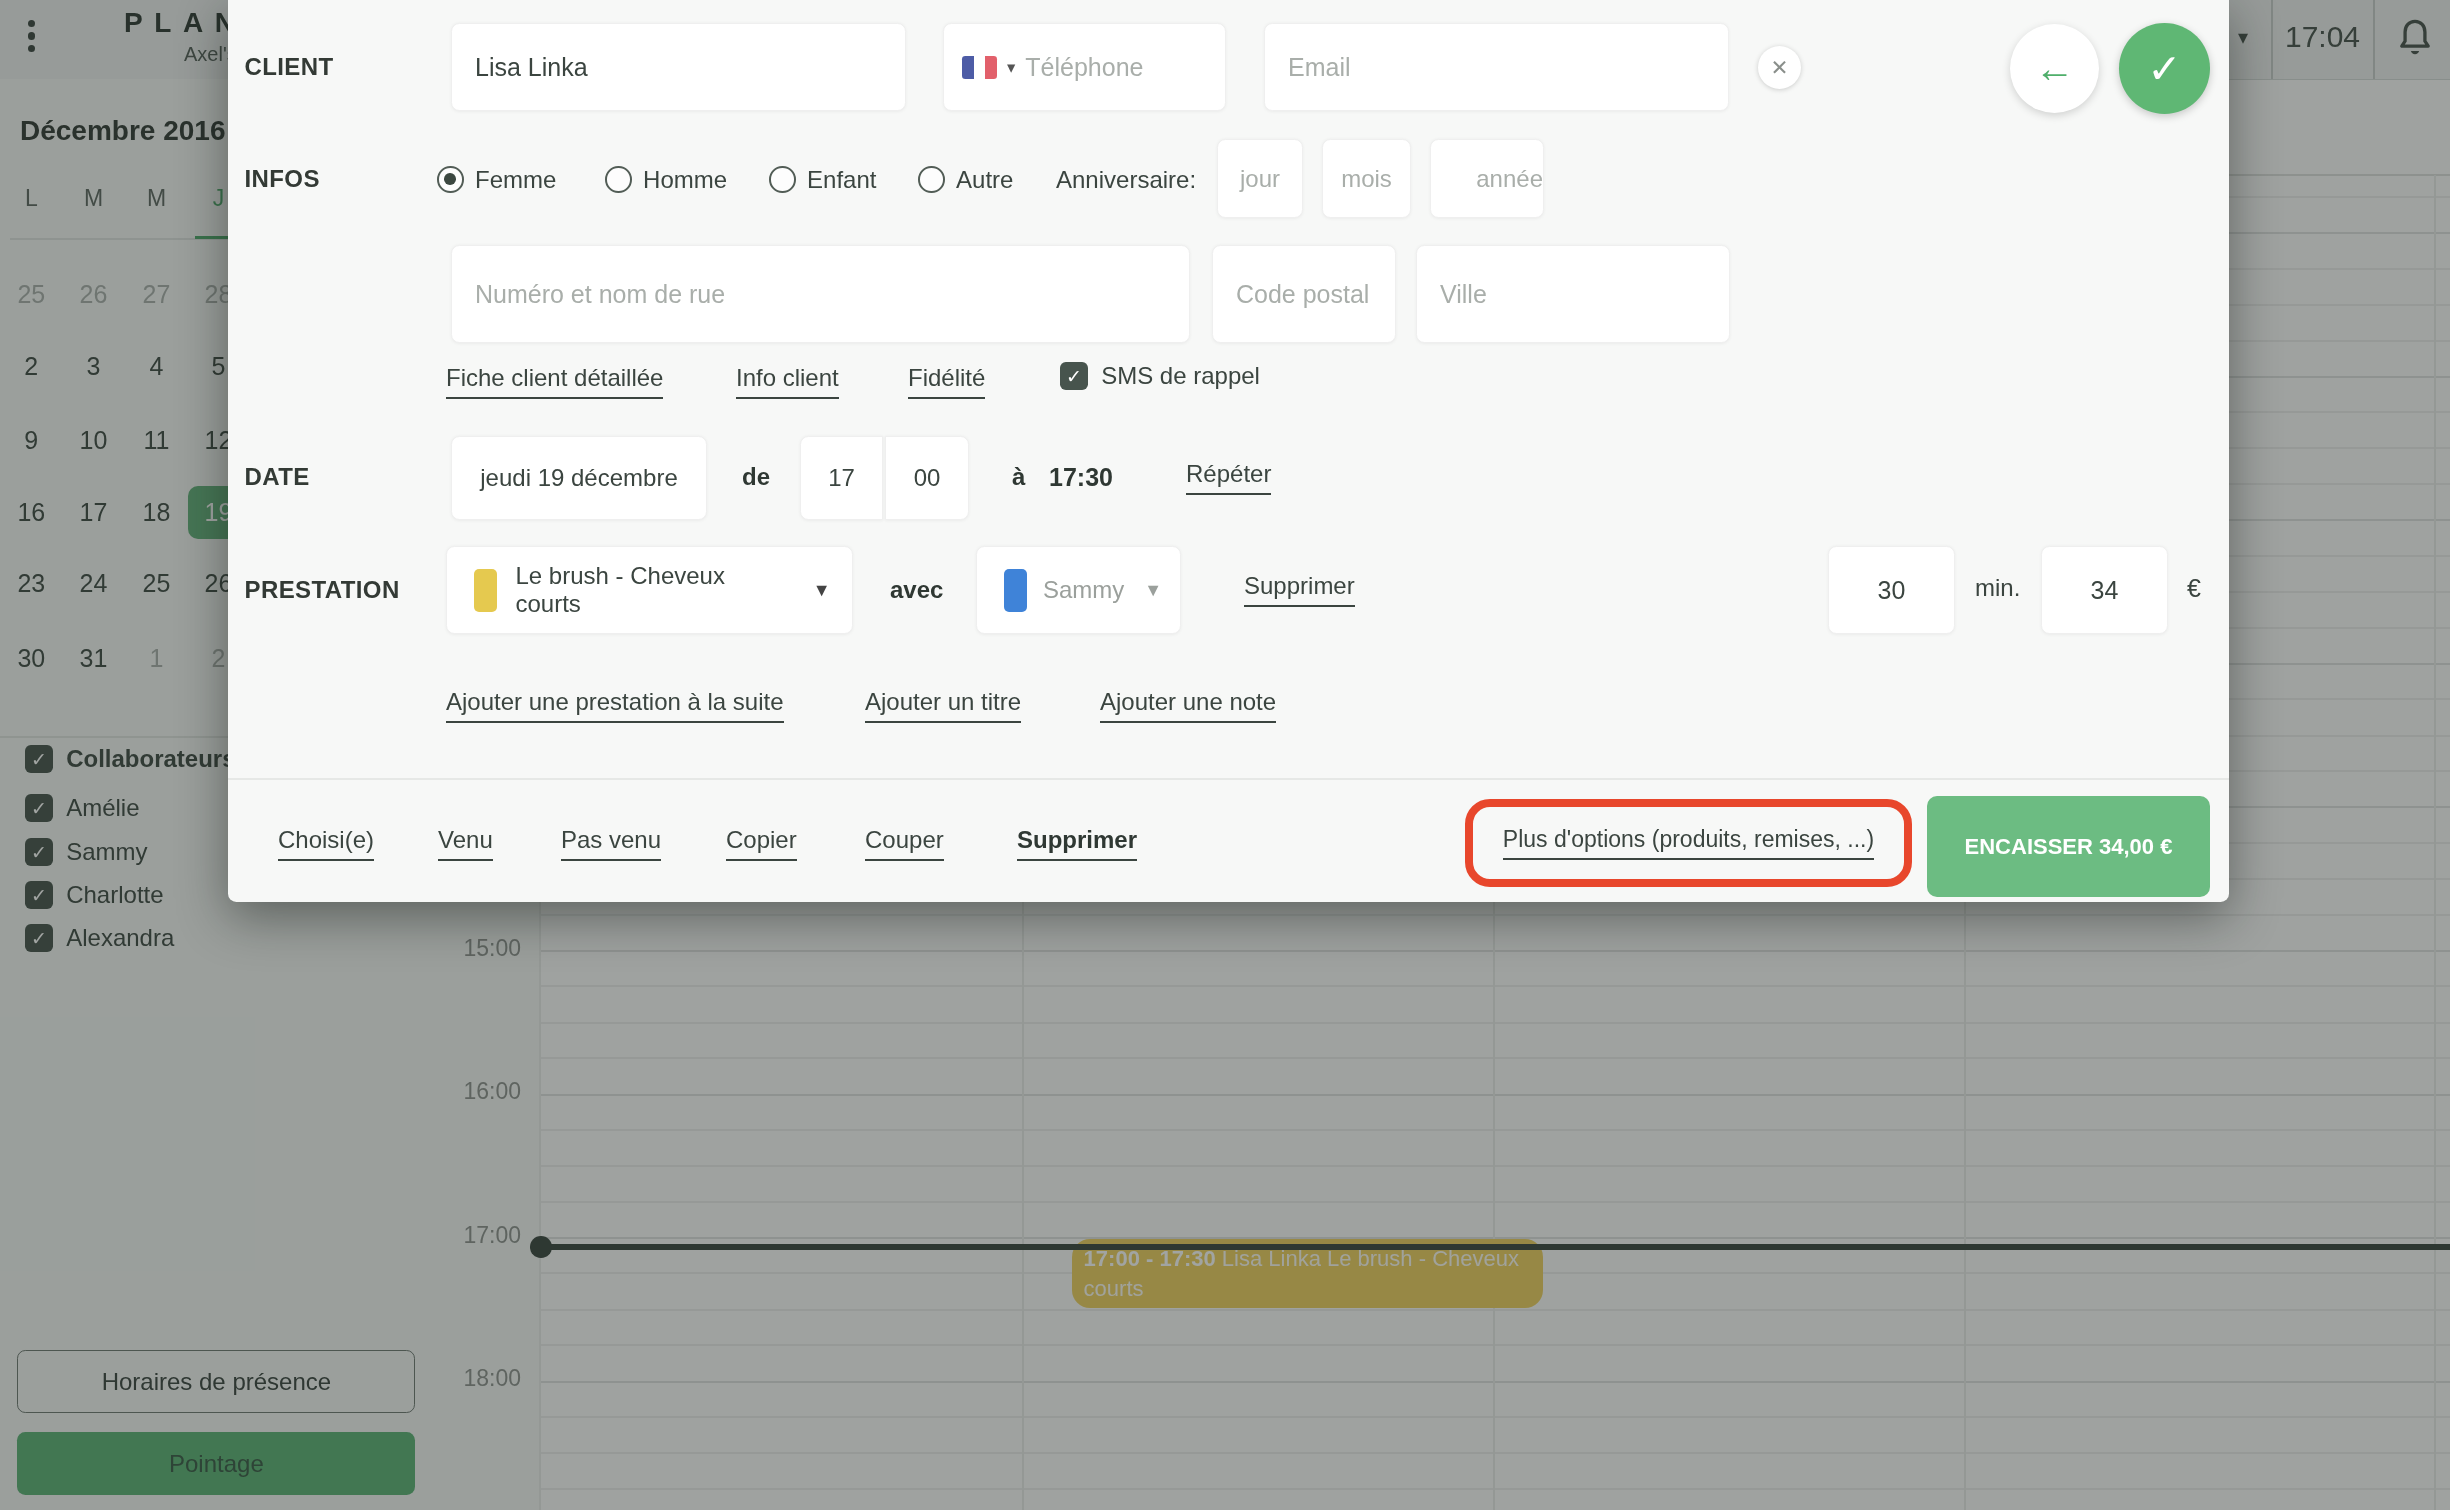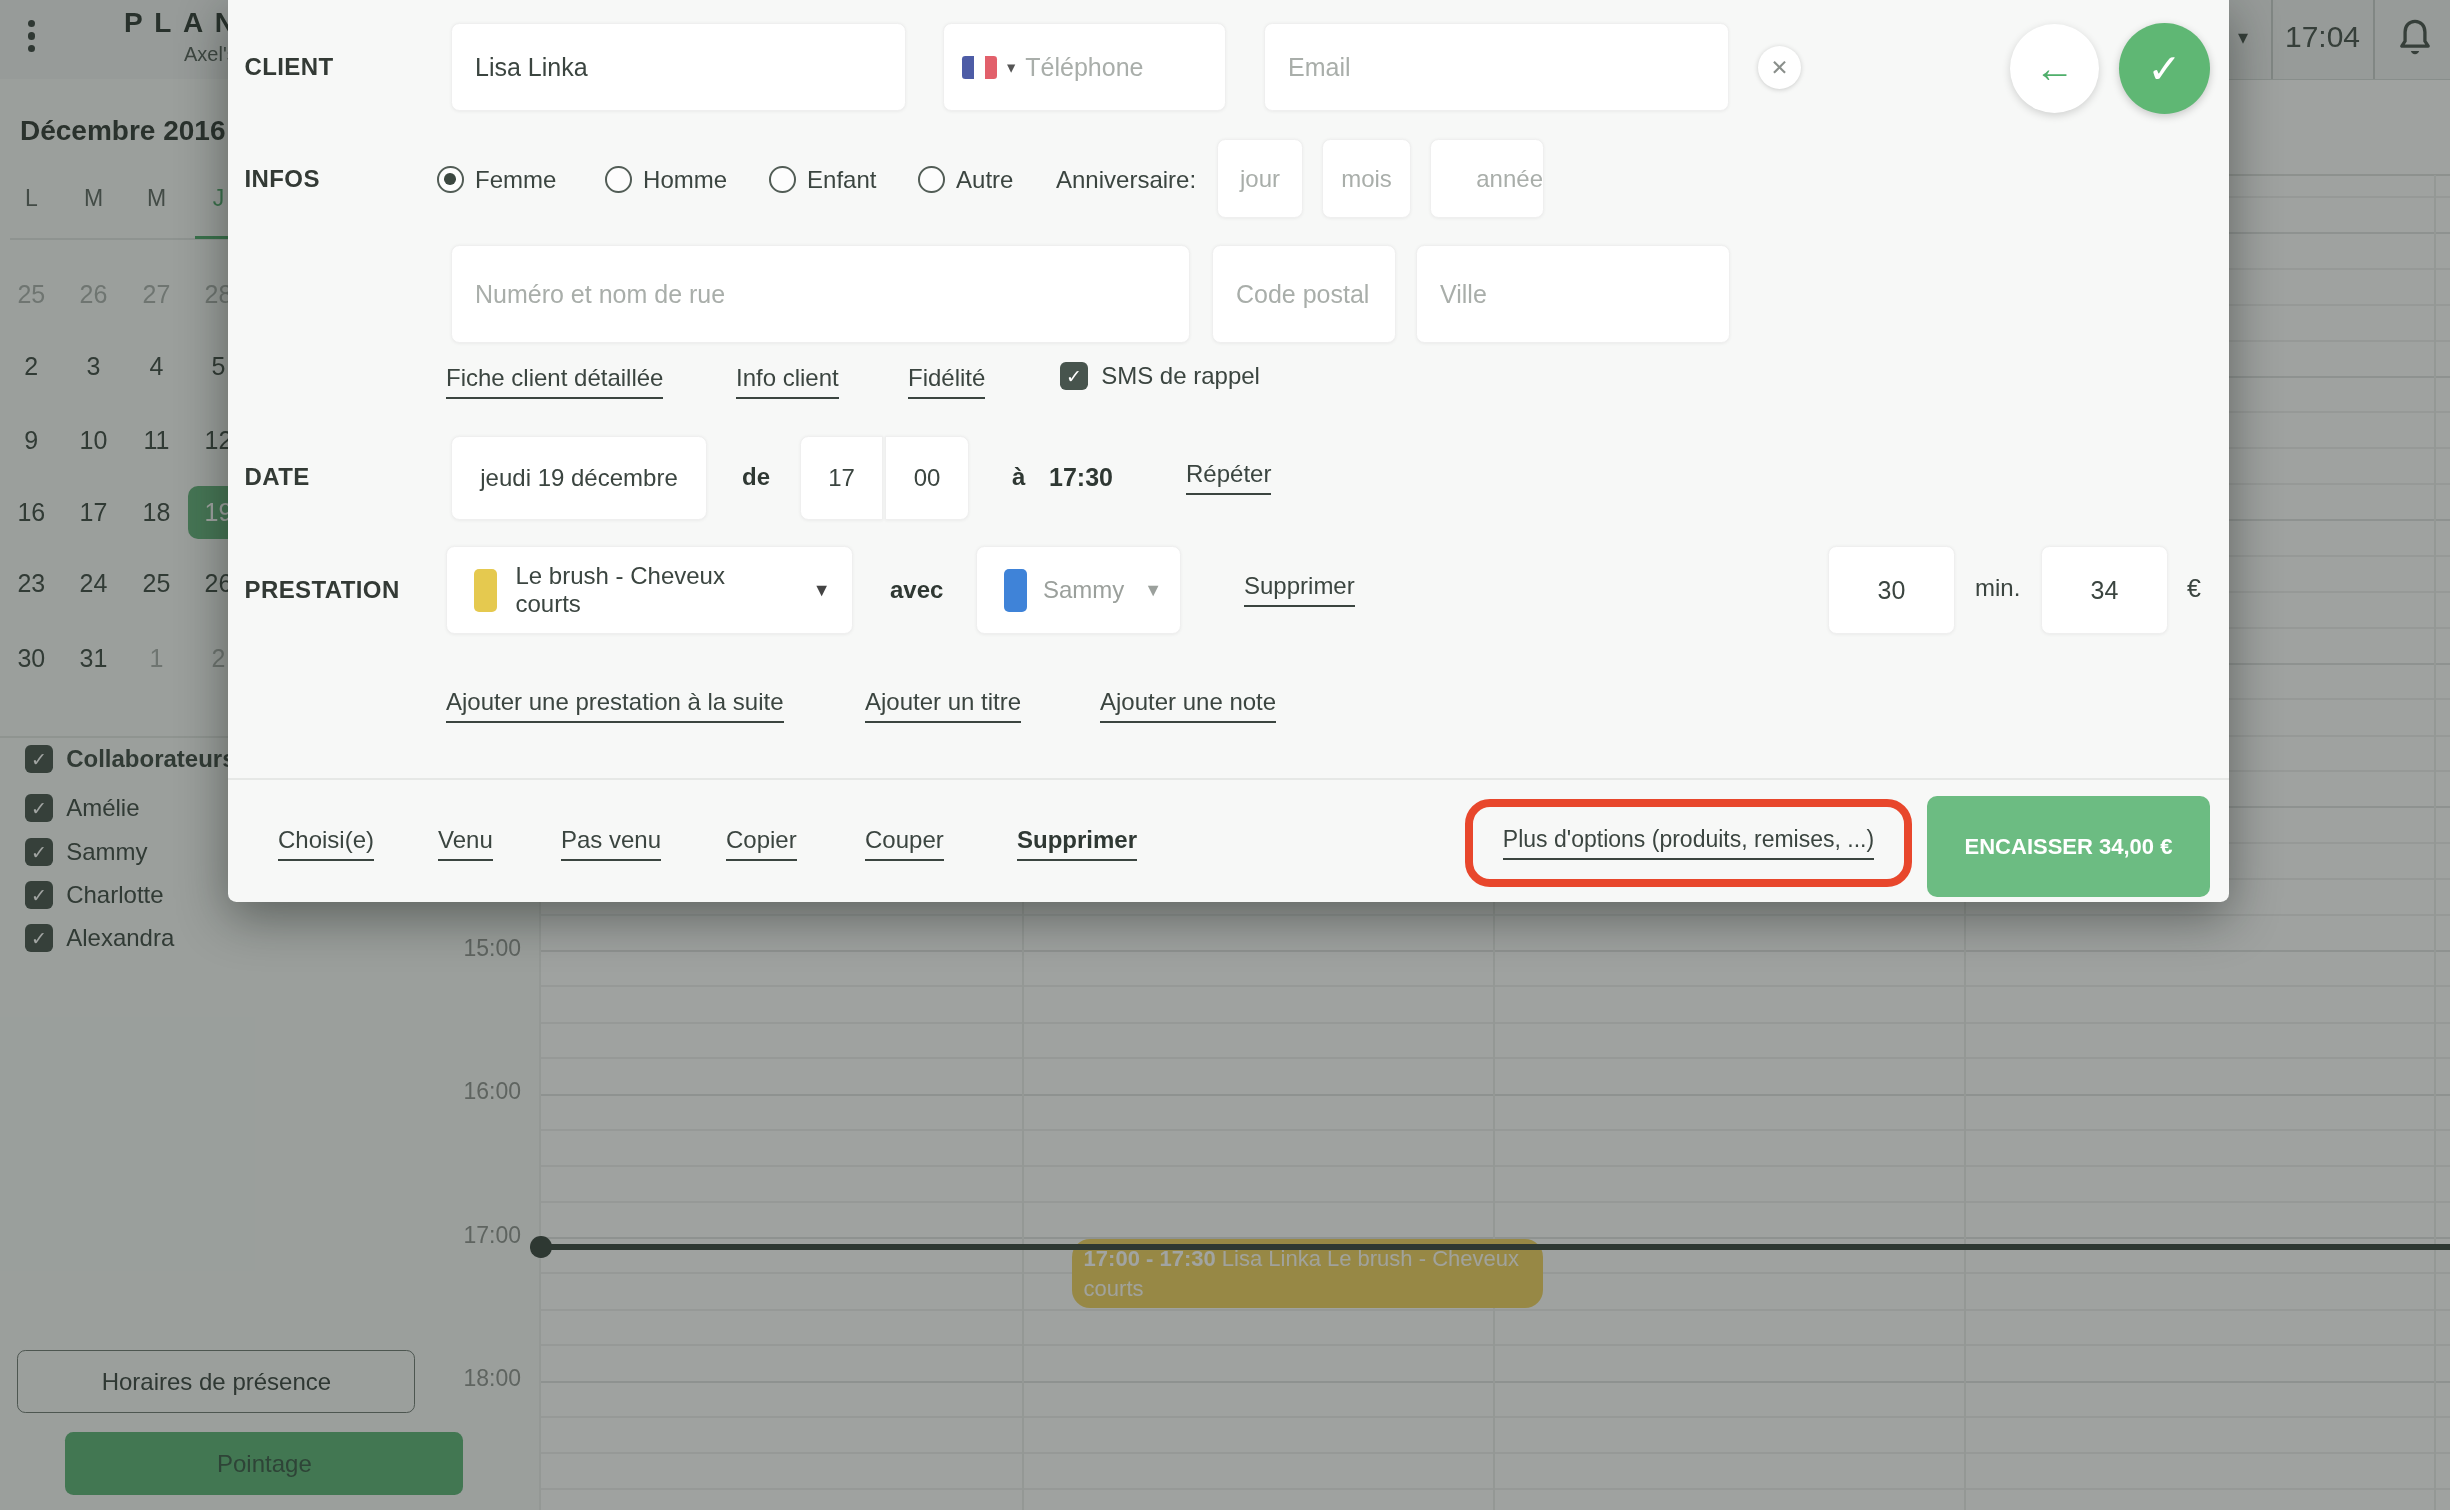--- a/index.html
+++ b/index.html
@@ -31,21 +31,21 @@
   .day.muted{color:#a9afab;}
   .day.sel{background:#62b07a;color:#ffffff;border-radius:10px;}
   #collab-divider{left:0;top:657px;width:448px;height:1.7px;background:#e0e3e1;}
   .cb{display:flex;align-items:center;justify-content:center;width:28px;height:28px;border-radius:5.8px;background:#47544d;color:#fff;font-size:19px;font-weight:700;}
   .collab-row{position:absolute;left:25px;display:flex;align-items:center;gap:13.2px;}
   .collab-name{font-size:24px;color:#3f4a44;}
   .collab-name.bold{font-weight:700;}
   #btn-hours{left:17.4px;top:1271px;width:398px;height:63px;border:1.7px solid #6f7973;border-radius:8.3px;
     display:flex;align-items:center;justify-content:center;font-size:24px;color:#3b4540;background:transparent;box-sizing:border-box;}
   #btn-pointage{left:17.4px;top:1353px;width:398px;height:63px;background:#5cb176;border-radius:8.3px;
-    display:flex;align-items:center;justify-content:center;font-size:24px;color:#3a5a47;margin-left:48px;}
+    display:flex;align-items:center;justify-content:center;font-size:24px;color:#3a5a47;}
 
   #grid-area{left:0;top:0;width:2450px;height:1510px;z-index:2;pointer-events:none;}
   .hline{position:absolute;left:539px;width:1911px;height:1.7px;}
   .vline{position:absolute;top:175px;width:1.7px;height:1335px;background:#e8eae9;}
   .tlabel{position:absolute;left:397px;width:124px;text-align:right;font-size:23px;color:#8d928e;}
 
   #appointment{left:1072px;top:1239px;width:471px;height:69px;background:#eecf5f;border-radius:18px;
     padding:5px 11.6px;box-sizing:border-box;font-size:22px;line-height:1.35;color:rgba(255,255,255,0.93);overflow:hidden;z-index:3;}
   #appointment b{color:#ffffff;}
   #nowline{left:539px;top:1244px;width:1911px;height:5.8px;background:#3a453f;z-index:4;}

